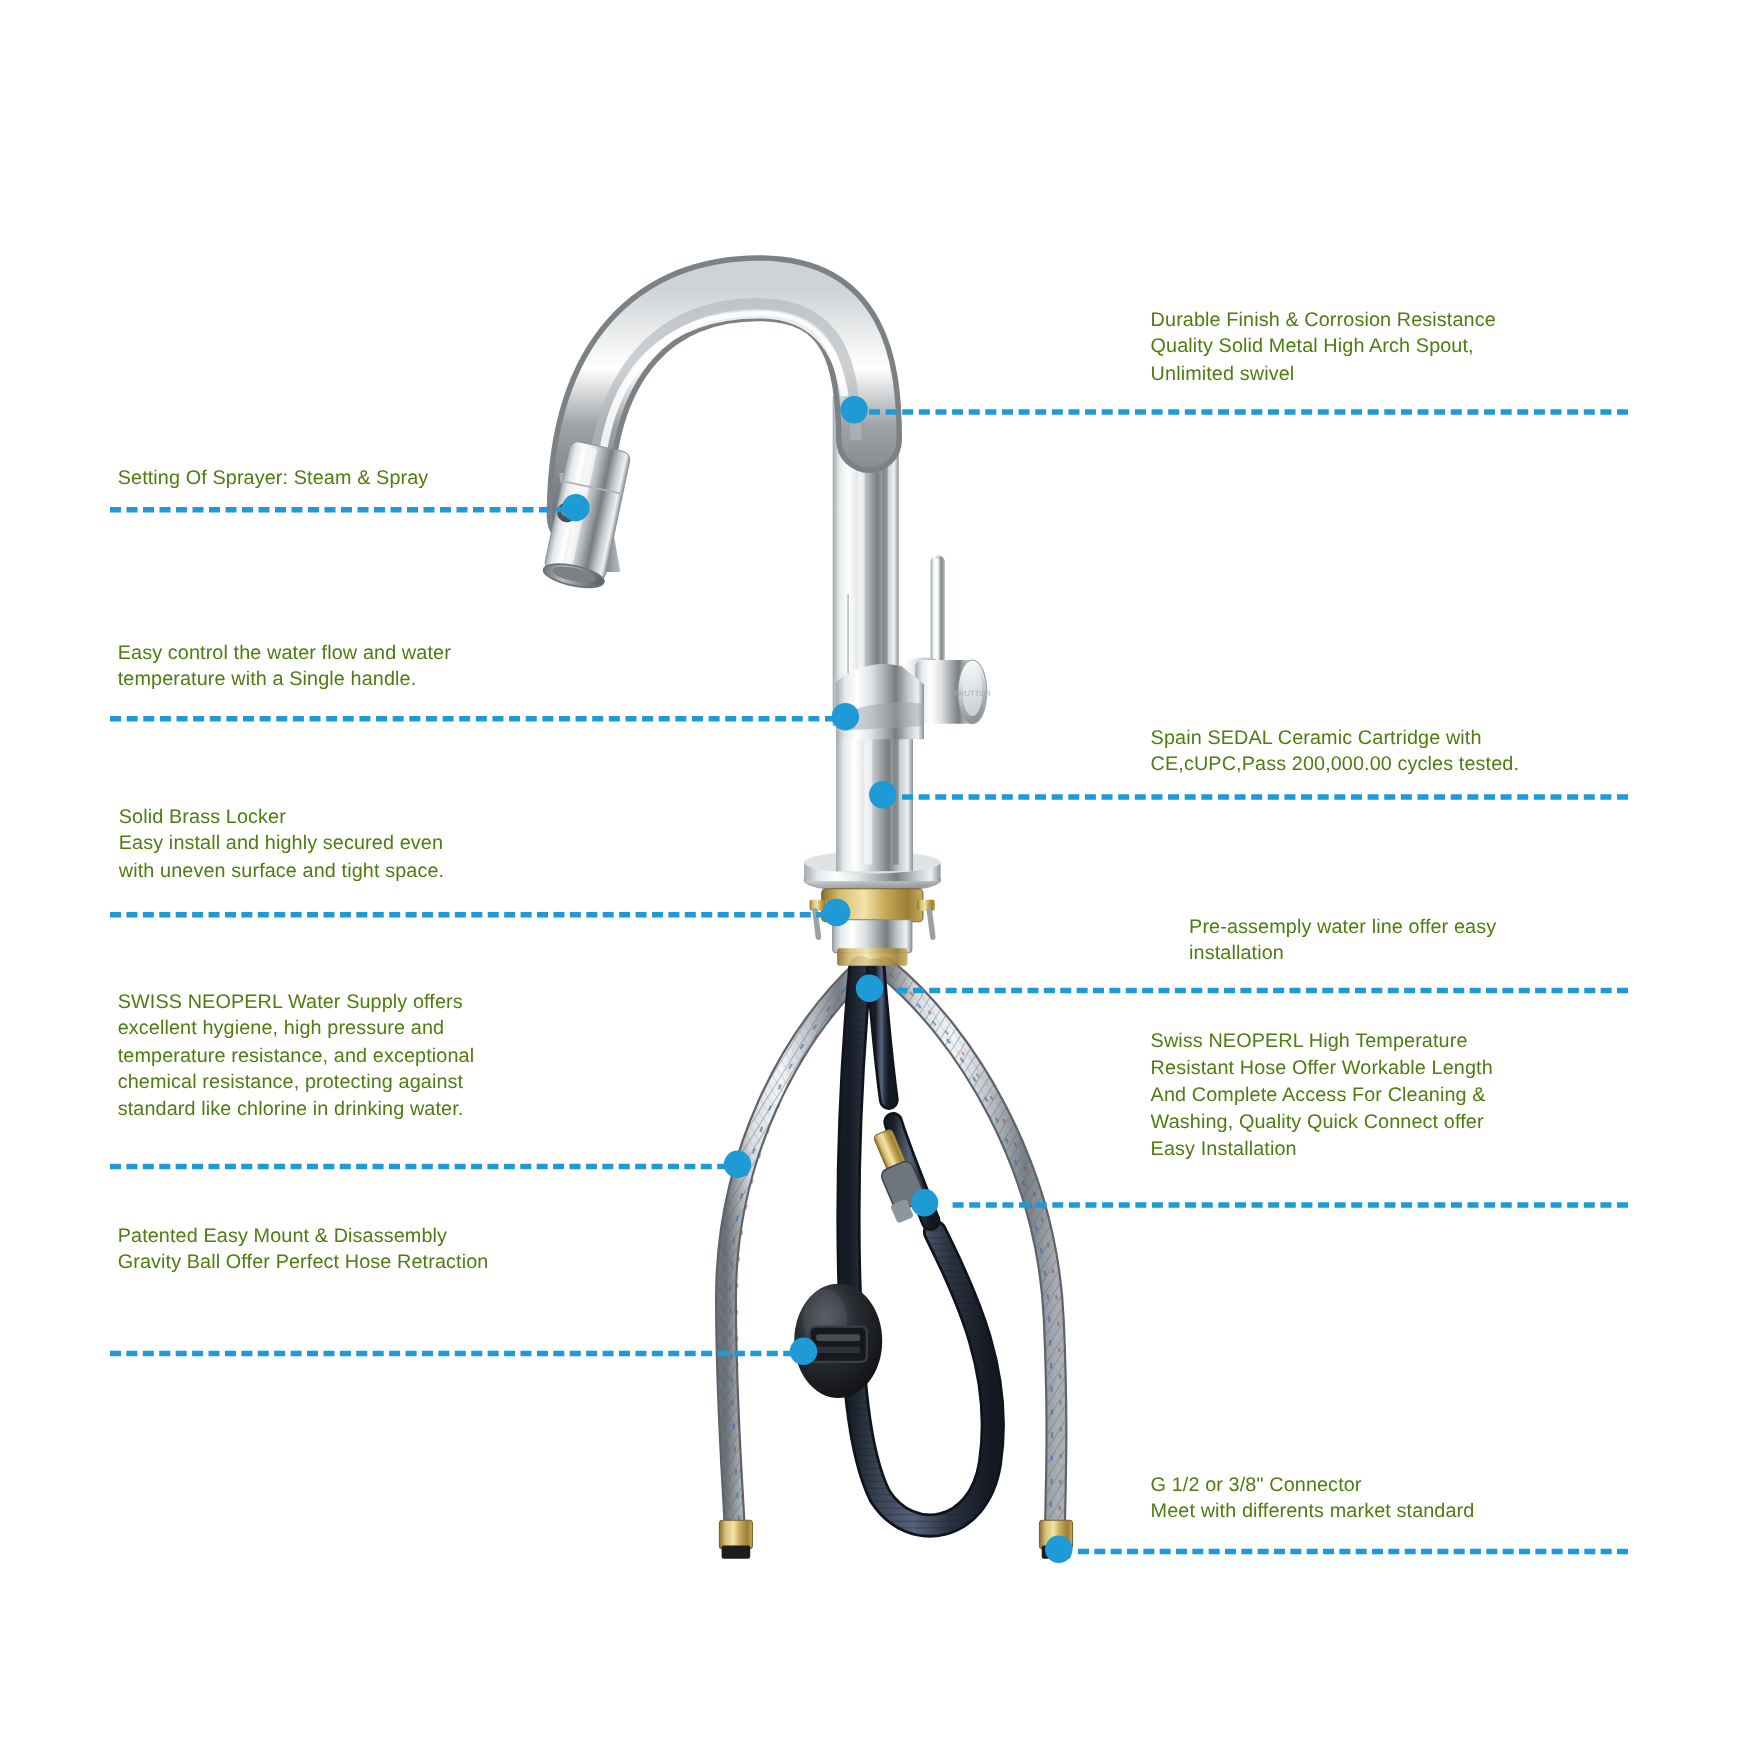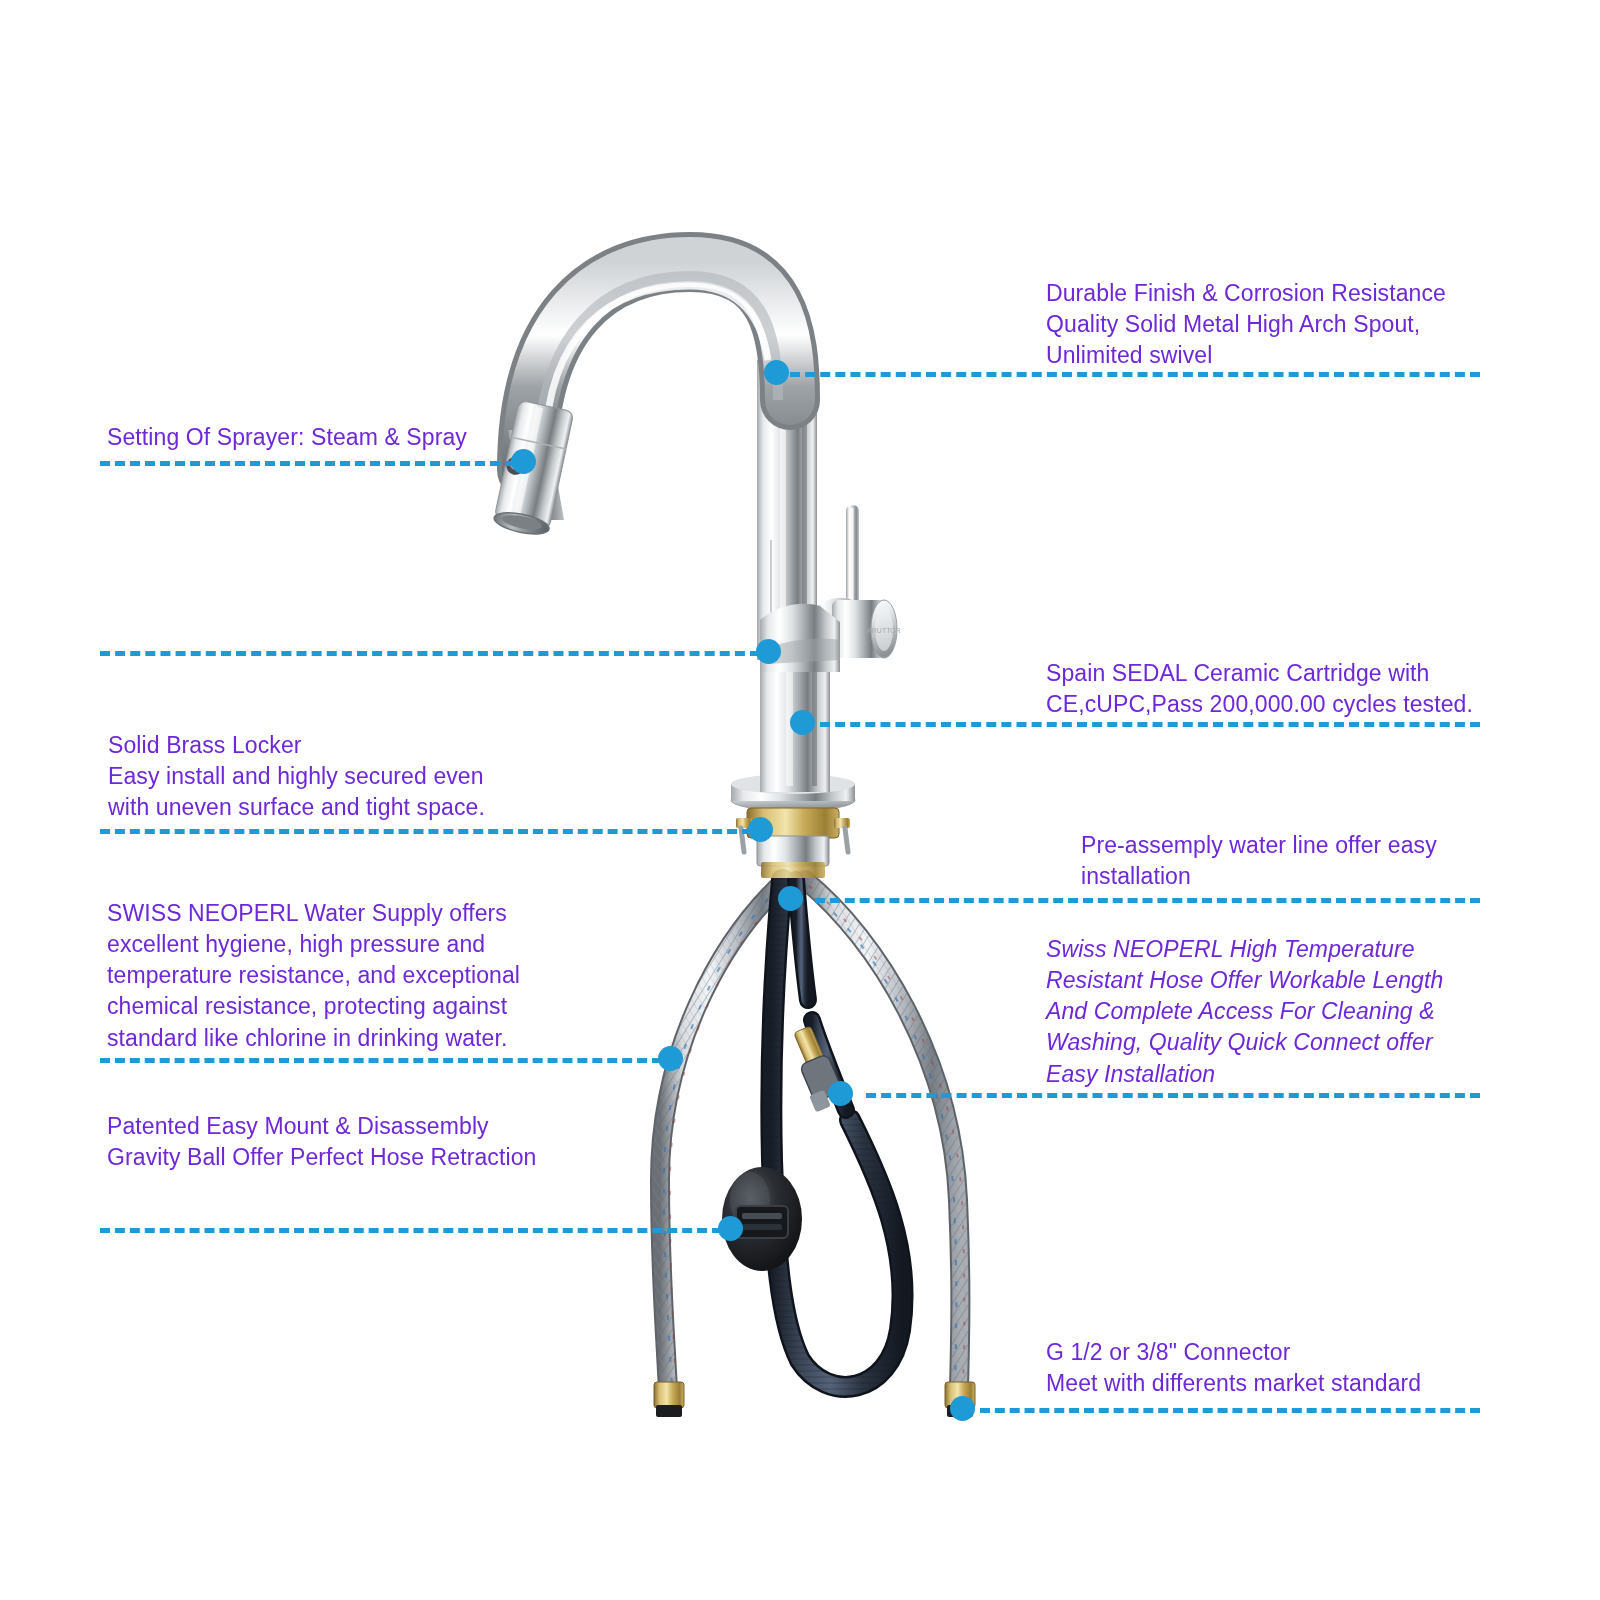--- a/index.html
+++ b/index.html
@@ -23,22 +23,22 @@
     left: 0;
     top: 0;
     width: 1600px;
     height: 1600px;
     pointer-events: none;
   }
 
   
   .callout {
     position: absolute;
-    color: #6d28d9;
-    font-size: 23px;
+    color: #4d7c0f;
+    font-size: 18px;
     line-height: 1.355;
     letter-spacing: 0.1px;
     white-space: pre-line;
     font-weight: 400;
   }
   .callout.left  { text-align: left; }
   .callout.right { text-align: left; }
 
   
   .leader {
@@ -313,20 +313,22 @@
   <div class="callout right" style="left:1046px; top:278px; width:440px;">Durable Finish &amp; Corrosion Resistance
 Quality Solid Metal High Arch Spout,
 Unlimited swivel</div>
   <div class="leader" style="left:790px; top:372px; width:690px;"></div>
   <div class="dot" style="left:764px; top:360px;"></div>
 
   <div class="callout left" style="left:107px; top:422px; width:480px;">Setting Of Sprayer: Steam &amp; Spray</div>
   <div class="leader" style="left:100px; top:461px; width:415px;"></div>
   <div class="dot" style="left:511px; top:449px;"></div>
 
+  <div class="callout left" style="left:107px; top:581px; width:490px;">Easy control the water flow and water
+temperature with a Single handle.</div>
   <div class="leader" style="left:100px; top:651px; width:660px;"></div>
   <div class="dot" style="left:756px; top:639px;"></div>
 
   <div class="callout left" style="left:108px; top:730px; width:490px;">Solid Brass Locker
 Easy install and highly secured even
 with uneven surface and tight space.</div>
   <div class="leader" style="left:100px; top:829px; width:652px;"></div>
   <div class="dot" style="left:748px; top:817px;"></div>
 
   <div class="callout left" style="left:107px; top:898px; width:500px;">SWISS NEOPERL Water Supply offers
@@ -345,21 +347,21 @@
   <div class="callout right" style="left:1046px; top:658px; width:450px;">Spain SEDAL Ceramic Cartridge with
 CE,cUPC,Pass 200,000.00 cycles tested.</div>
   <div class="leader" style="left:820px; top:722px; width:660px;"></div>
   <div class="dot" style="left:790px; top:710px;"></div>
 
   <div class="callout right" style="left:1046px; top:830px; width:450px;margin-left:35px;">Pre-assemply water line offer easy
 installation</div>
   <div class="leader" style="left:815px; top:898px; width:665px;"></div>
   <div class="dot" style="left:778px; top:886px;"></div>
 
-  <div class="callout right" style="left:1046px; top:934px; width:460px;font-style:italic;">Swiss NEOPERL High Temperature
+  <div class="callout right" style="left:1046px; top:934px; width:460px;">Swiss NEOPERL High Temperature
 Resistant Hose Offer Workable Length
 And Complete Access For Cleaning &amp;
 Washing, Quality Quick Connect offer
 Easy Installation</div>
   <div class="leader" style="left:866px; top:1093px; width:614px;"></div>
   <div class="dot" style="left:828px; top:1081px;"></div>
 
   <div class="callout right" style="left:1046px; top:1337px; width:460px;">G 1/2 or 3/8" Connector
 Meet with differents market standard</div>
   <div class="leader" style="left:980px; top:1408px; width:500px;"></div>

